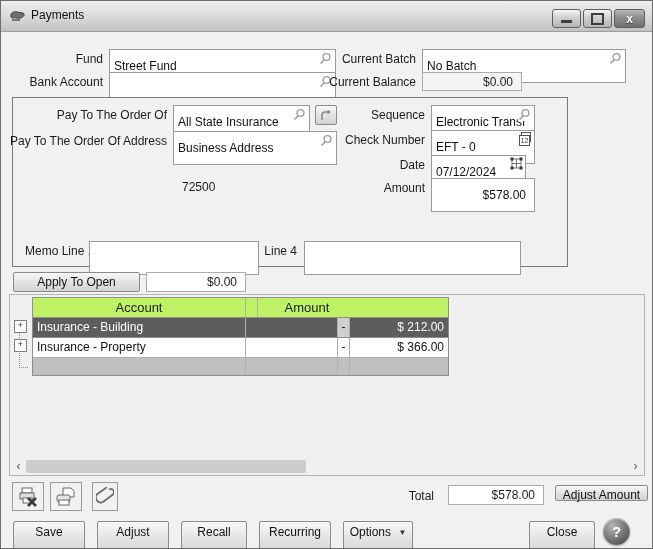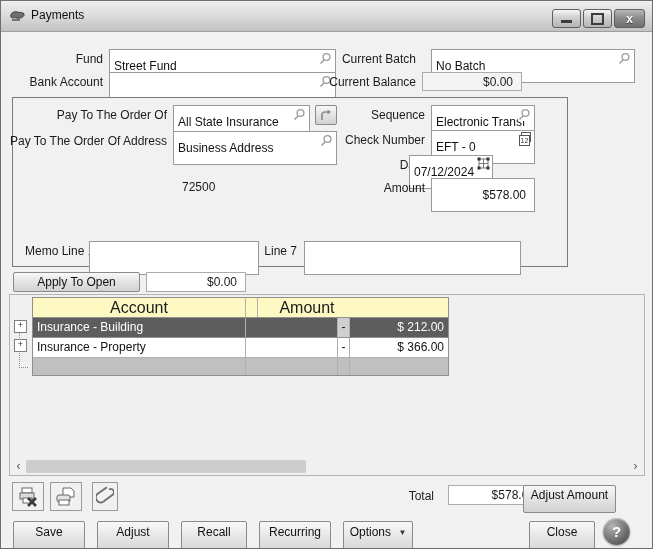--- a/index.html
+++ b/index.html
@@ -33,21 +33,21 @@
   .groupbox{position:absolute;left:11px;top:96px;width:554px;height:168px;border:1px solid #7a7a7a;background:#f1f1f1;}
   .smallicon{position:absolute;right:3px;top:2px;}
   
   #gridpanel{position:absolute;left:8px;top:293px;width:636px;height:182px;border:1px solid #b4b4b4;
              background:#f0f0f0;box-sizing:border-box;}
   #gridtable{position:absolute;left:22px;top:2px;width:417px;border:1px solid #8f8f8f;box-sizing:border-box;}
   .grow{display:flex;height:19px;line-height:19px;}
   .gcell{box-sizing:border-box;border-right:1px solid #b0b0b0;overflow:hidden;white-space:nowrap;padding:0 4px;}
   .gcell:last-child{border-right:none;}
   .c-acct{width:213px;} .c-inv{width:92px;} .c-dash{width:12px;text-align:center;padding:0;} .c-amt{width:98px;text-align:right;}
-  .ghead{background:#fef9c3;border-bottom:1px solid #8f8f8f;font-size:16px;}
+  .ghead{background:#bef264;border-bottom:1px solid #8f8f8f;font-size:13px;}
   .ghead .gcell{text-align:center;}
   .row-sel{background:#5d5d5d;color:#fff;border-bottom:1px solid #8f8f8f;}
   .row-sel .c-dash{background:#cfcfcf;color:#111;}
   .row-norm{background:#ffffff;color:#111;border-bottom:1px solid #b0b0b0;}
   .row-empty{height:17px;line-height:17px;}
   .row-empty .gcell{background:#c0c0c0;}
   .expander{position:absolute;width:11px;height:11px;border:1px solid #7e7e7e;background:#fff;
             font-size:9px;line-height:9px;text-align:center;color:#333;}
   .treeline{position:absolute;border-left:1px dotted #8a8a8a;width:0;}
   .treestub{position:absolute;border-top:1px dotted #8a8a8a;height:0;}
@@ -102,21 +102,21 @@
   <div class="lbl" style="right:549px;top:74px">Bank Account</div>
   <div class="fldwrap" style="left:108px;top:71px;width:227px;height:19px">
     <input class="fld" value="" style="">
     <svg class="mag" width="13" height="13" viewBox="0 0 13 13">
         <circle cx="7.5" cy="5" r="3.4" fill="none" stroke="#9e9e9e" stroke-width="1.4"></circle>
         <line x1="5" y1="8" x2="1.5" y2="11.5" stroke="#9e9e9e" stroke-width="1.6"></line>
       </svg>
   </div>
 
   <div class="lbl" style="right:236px;top:51px">Current Batch</div>
-  <div class="fldwrap" style="left:430px;top:48px;width:204px;height:19px">
+  <div class="fldwrap" style="left:421px;top:48px;width:204px;height:19px">
     <input class="fld" value="No Batch" style="">
     <svg class="mag" width="13" height="13" viewBox="0 0 13 13">
         <circle cx="7.5" cy="5" r="3.4" fill="none" stroke="#9e9e9e" stroke-width="1.4"></circle>
         <line x1="5" y1="8" x2="1.5" y2="11.5" stroke="#9e9e9e" stroke-width="1.6"></line>
       </svg>
   </div>
 
   <div class="lbl" style="right:236px;top:74px">Current Balance</div>
   <div class="ro" style="left:421px;top:71px;width:100px;height:19px">$0.00</div>
 
@@ -160,21 +160,21 @@
   <div class="lbl" style="right:227px;top:132px">Check Number</div>
   <div class="fldwrap" style="left:430px;top:129px;width:104px;height:19px">
     <input class="fld" value="EFT - 0" style="">
     <div class="smallicon" style="width:13px;height:13px;">
       <div style="position:absolute;left:2px;top:0;width:8px;height:8px;border:1px solid #555;background:#fff"></div>
       <div style="position:absolute;left:0;top:3px;width:9px;height:9px;border:1px solid #555;background:#fff;font-size:7px;line-height:9px;text-align:center;color:#333">12</div>
     </div>
   </div>
 
   <div class="lbl" style="right:227px;top:157px">Date</div>
-  <div class="fldwrap" style="left:408px;top:154px;width:84px;height:19px">
+  <div class="fldwrap" style="left:430px;top:154px;width:95px;height:19px">
     <input class="fld" value="07/12/2024" style="">
     <svg class="smallicon" width="13" height="13" viewBox="0 0 13 13">
       <rect x="2" y="2" width="9" height="9" fill="none" stroke="#777" stroke-width="1"></rect>
       <line x1="2" y1="6.5" x2="11" y2="6.5" stroke="#777"></line>
         <line x1="6.5" y1="2" x2="6.5" y2="11" stroke="#777"></line>
       <rect x="0.5" y="0.5" width="3" height="3" fill="#333"></rect>
         <rect x="9.5" y="0.5" width="3" height="3" fill="#333"></rect>
       <rect x="0.5" y="9.5" width="3" height="3" fill="#333"></rect>
         <rect x="9.5" y="9.5" width="3" height="3" fill="#333"></rect>
     </svg>
@@ -182,21 +182,21 @@
 
   <div class="lbl" style="right:227px;top:180px">Amount</div>
   <div class="fldwrap" style="left:430px;top:177px;width:104px;height:19px">
     <input class="fld right" value="$578.00" style="">
   </div>
 
   <div class="lbl" style="left:24px;top:243px">Memo Line 1</div>
   <div class="fldwrap" style="left:88px;top:240px;width:170px;height:19px">
     <input class="fld" value="" style="">
   </div>
-  <div class="lbl" style="right:355px;top:243px">Line 7</div>
+  <div class="lbl" style="right:355px;top:243px">Line 4</div>
   <div class="fldwrap" style="left:303px;top:240px;width:217px;height:19px">
     <input class="fld" value="" style="">
   </div>
 
   <div class="btn" style="left:12px;top:271px;width:127px;height:20px;line-height:19px">Apply To Open Invoices</div>
   <div class="ro white" style="left:145px;top:271px;width:100px;height:20px">$0.00</div>
 
   <div id="gridpanel">
 
     <div class="treeline" style="left:9px;top:27px;height:46px"></div>
@@ -253,21 +253,21 @@
     </svg>
   </div>
   <div class="iconbtn" style="left:91px;width:26px">
     <svg width="18" height="22" viewBox="0 0 18 22">
       <path d="M12 3 a3.2 3.2 0 0 1 4.5 4.5 L8 16 a5 5 0 0 1-7-7 L9.5 1" transform="rotate(8 9 11)" fill="none" stroke="#6e6e6e" stroke-width="1.8"></path>
     </svg>
   </div>
 
   <div class="lbl" style="right:218px;top:488px">Total</div>
   <div class="ro white" style="left:447px;top:484px;width:96px;height:20px">$578.00</div>
-  <div class="btn" style="left:522px;top:484px;width:93px;height:28px;line-height:19px">Adjust Amount</div>
+  <div class="btn" style="left:554px;top:484px;width:93px;height:16px;line-height:19px">Adjust Amount</div>
 
   <div class="btn bottombtn" style="left:12px;width:72px;line-height:21px">Save</div>
   <div class="btn bottombtn" style="left:96px;width:72px;line-height:21px">Adjust</div>
   <div class="btn bottombtn" style="left:258px;width:72px;line-height:21px">Recurring</div>
   <div class="btn bottombtn" style="left:180px;width:66px;line-height:21px">Recall</div>
   <div class="btn bottombtn" style="left:528px;width:66px;line-height:21px">Close</div>
   <div class="btn bottombtn" style="left:342px;width:70px;line-height:21px">
     <span>Options</span>
     <span style="font-size:8px;vertical-align:1px;margin-left:4px;color:#333">▼</span>
   </div>

